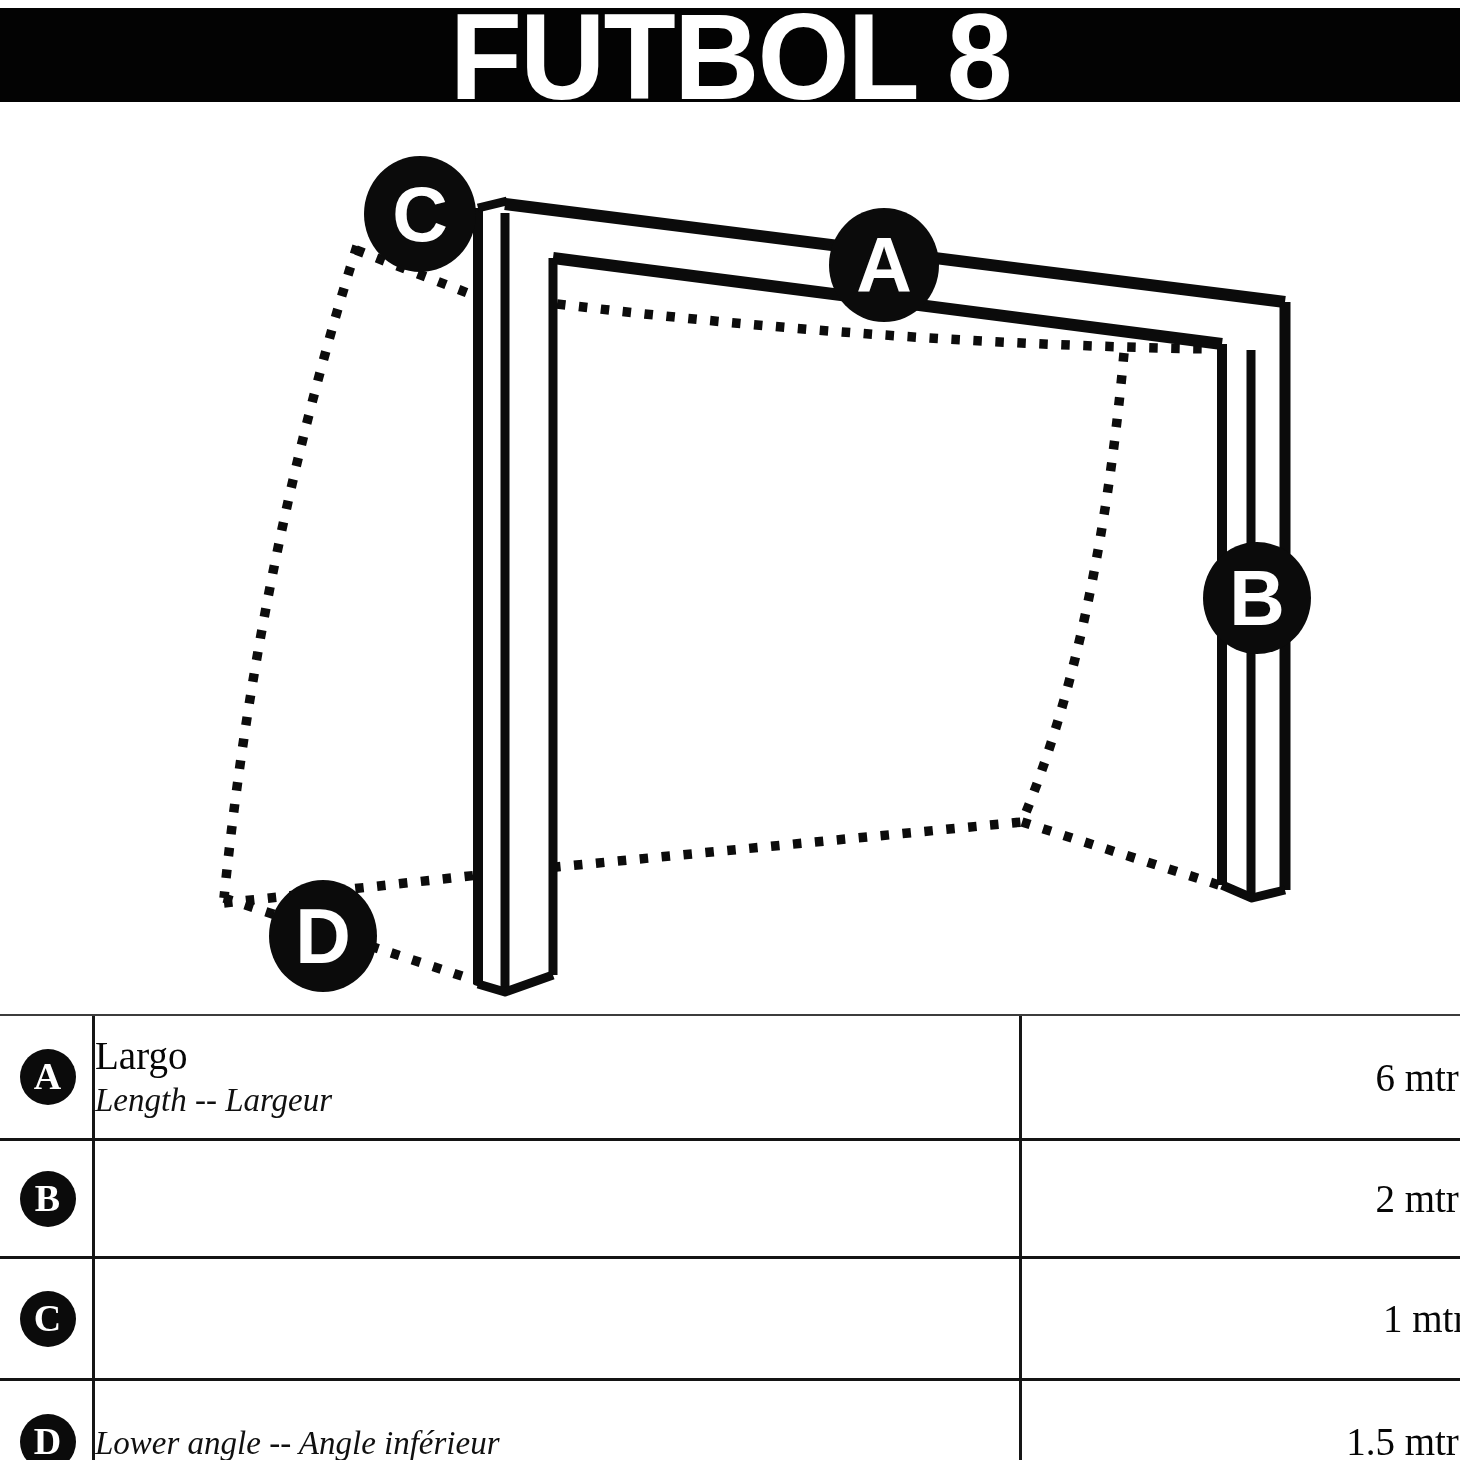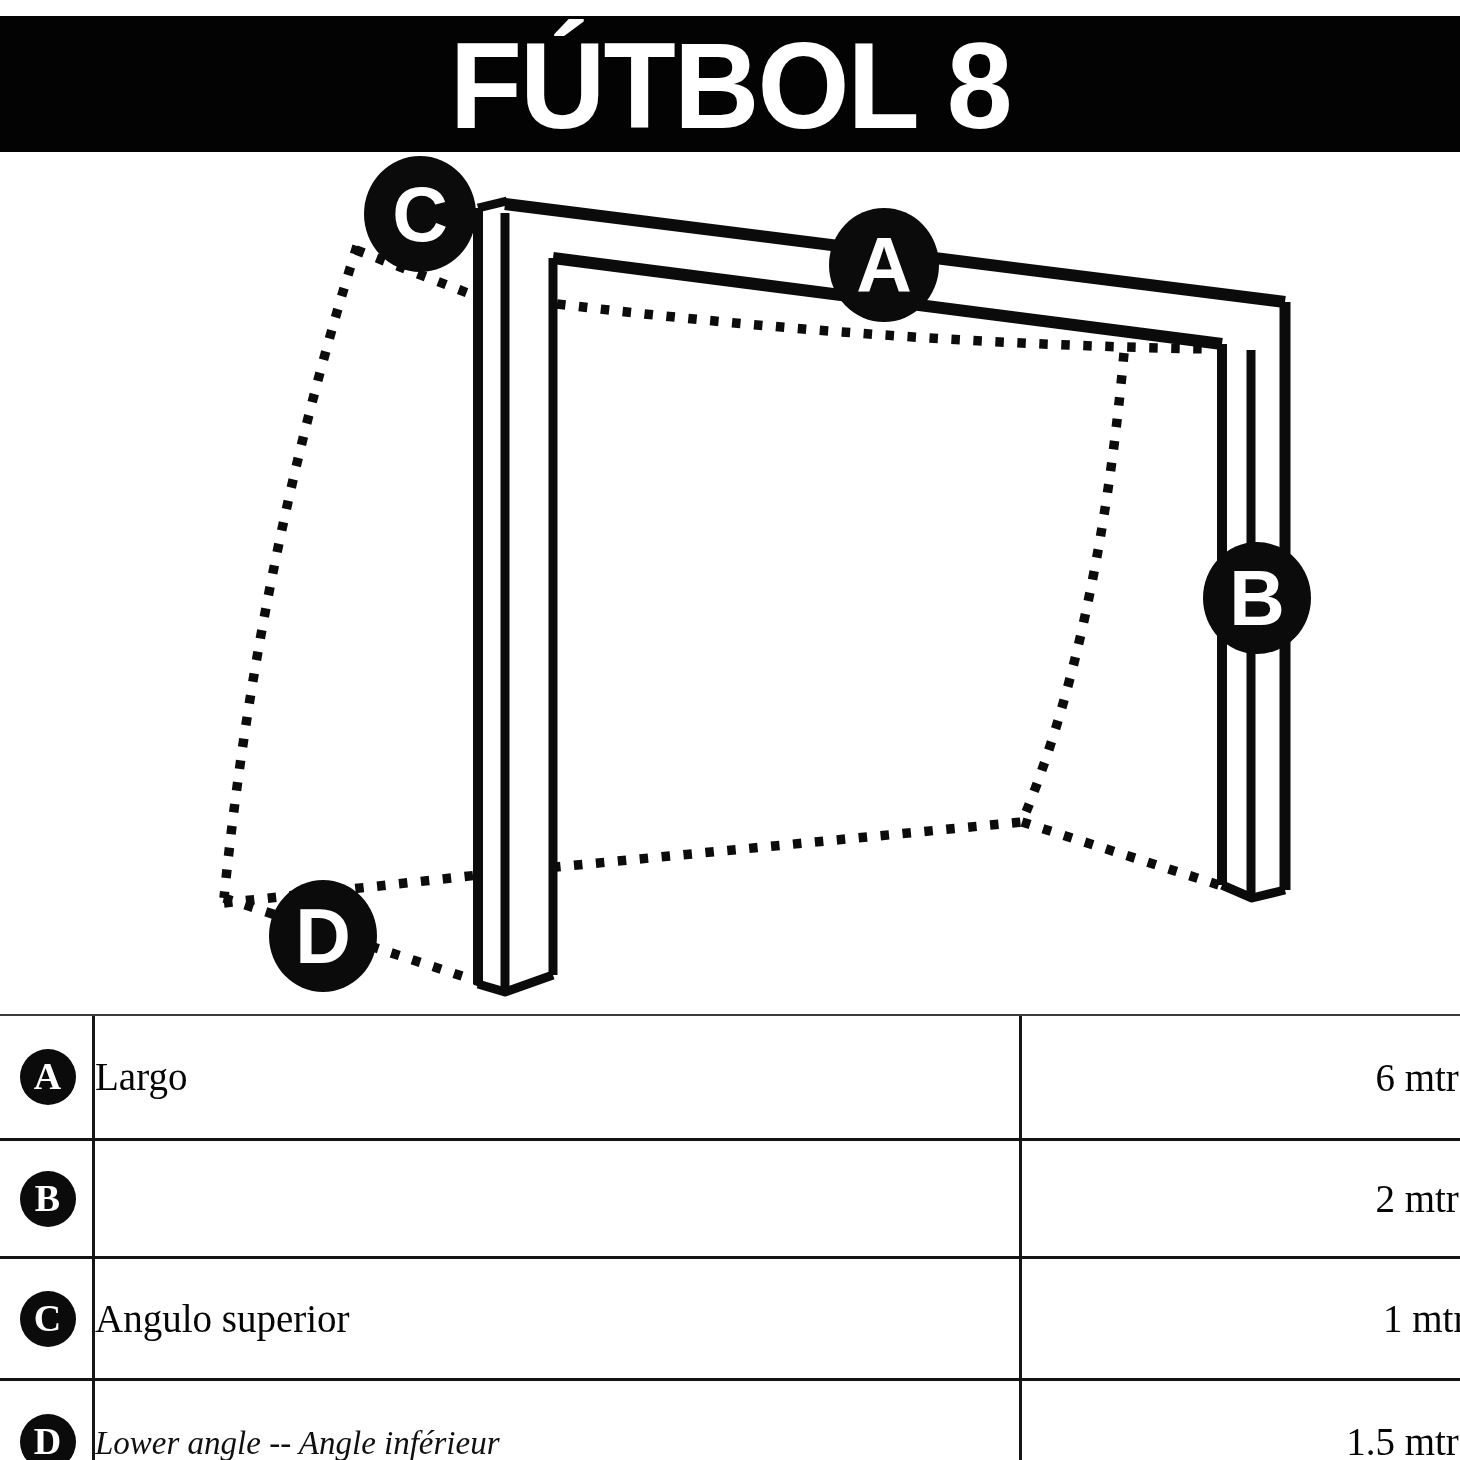--- a/index.html
+++ b/index.html
@@ -6,22 +6,22 @@
   body {
     width: 1460px; height: 1460px;
     position: relative;
     overflow: hidden;
     background: #ffffff;
     font-family: "Liberation Serif", serif;
   }
 
   
   .header-bar {
-    position: absolute; left: 0; top: 16px;
-    width: 1460px; height: 136px;
+    position: absolute; left: 0; top: 8px;
+    width: 1460px; height: 94px;
     background: #030303;
     display: flex; align-items: center; justify-content: center;
   }
   .header-title {
     font-family: "Liberation Sans", sans-serif;
     font-weight: bold;
     font-size: 122px;
     letter-spacing: -2px;
     color: #ffffff;
     transform: scaleX(0.97) translateY(2px);
@@ -150,20 +150,21 @@
   <div class="vline vline-value"></div>
 
   <div class="dim-row row-a">
     <div class="badge-cell">
       <div class="badge-circle">
         <span class="badge-letter">A</span>
       </div>
     </div>
     <div class="desc-cell">
       <div class="row-title">Largo</div>
+      <div class="row-sub">Length -- Largeur</div>
     </div>
     <div class="value-cell">6 mtrs</div>
   </div>
 
   <div class="dim-row row-b">
     <div class="badge-cell">
       <div class="badge-circle">
         <span class="badge-letter">B</span>
       </div>
     </div>
@@ -172,21 +173,20 @@
     <div class="value-cell">2 mtrs</div>
   </div>
 
   <div class="dim-row row-c">
     <div class="badge-cell">
       <div class="badge-circle">
         <span class="badge-letter">C</span>
       </div>
     </div>
     <div class="desc-cell">
-      <div class="row-title">Angulo superior</div>
     </div>
     <div class="value-cell">1 mtr.</div>
   </div>
 
   <div class="dim-row row-d">
     <div class="badge-cell">
       <div class="badge-circle">
         <span class="badge-letter">D</span>
       </div>
     </div>

